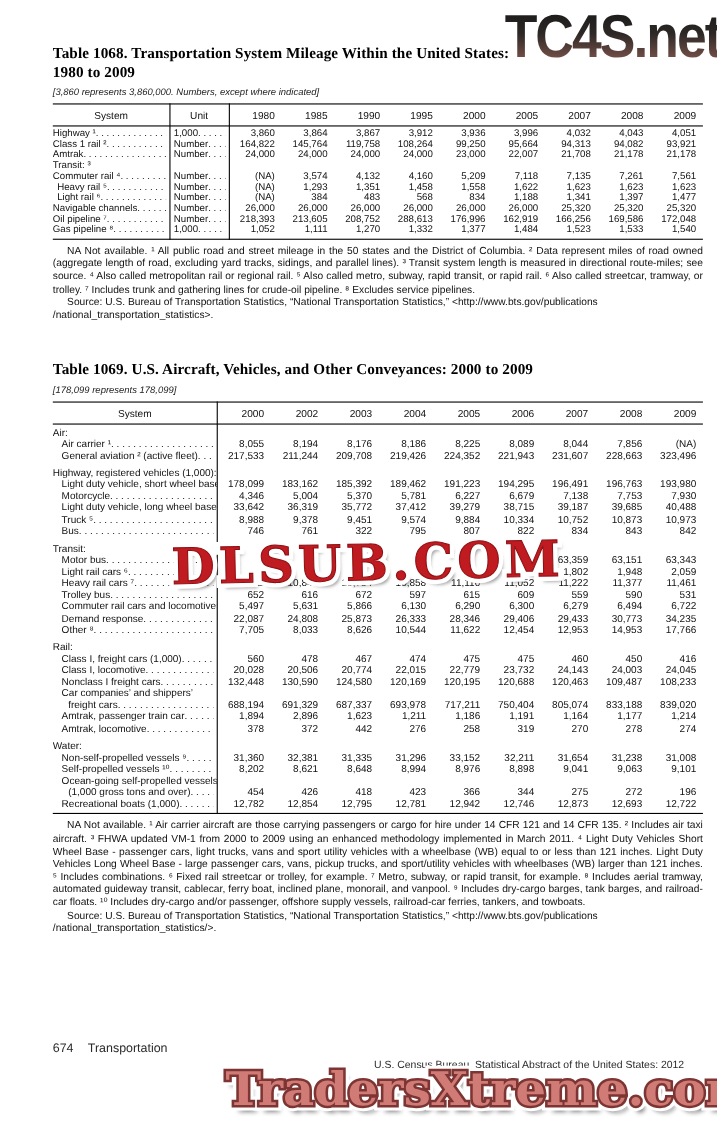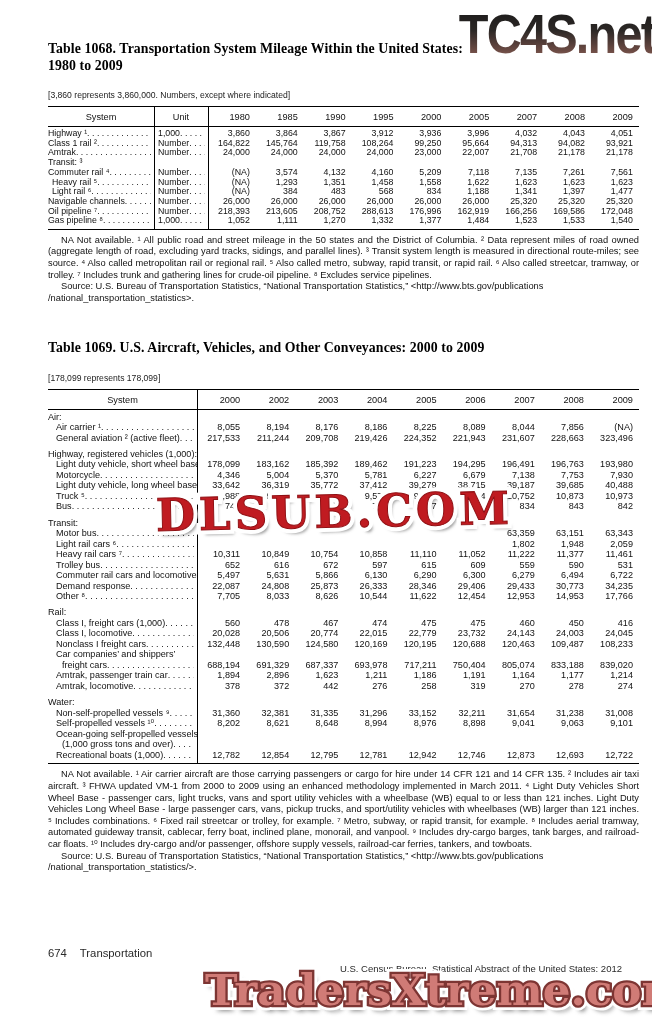--- a/index.html
+++ b/index.html
@@ -3,21 +3,21 @@
 <meta charset="utf-8">
 <style>
   html,body{margin:0;padding:0;}
   body{width:652px;height:1024px;background:#fff;font-family:"Liberation Sans","DejaVu Sans",sans-serif;color:#111;}
   .page{position:relative;width:652px;height:1024px;overflow:hidden;background:#fff;}
   .content{position:absolute;left:48px;top:0;width:591px;z-index:5;}
 
   .title{font-family:"Liberation Serif","DejaVu Serif",serif;font-weight:bold;font-size:13.8px;line-height:16.5px;color:#000;letter-spacing:.1px;}
   .t68title{margin-top:41px;}
   .t69title{margin-top:36px;}
-  .note{font-size:8.6px;margin-top:16px;color:#222;}
+  .note{font-size:8.6px;margin-top:4px;color:#222;font-style:italic;}
 
   .table{position:relative;margin-top:6px;}
   .vline{position:absolute;top:0;bottom:0;width:1px;background:#000;z-index:2;}
   .thead{display:flex;align-items:flex-end;border-top:1.8px solid #000;border-bottom:1px solid #000;height:21px;padding-bottom:4px;box-sizing:border-box;font-size:9.2px;}
   .h-sys{text-align:center;}
   .t68 .h-sys{width:106px;}
   .t68 .h-unit{width:54px;text-align:center;}
   .t69 .h-sys{width:149px;}
   .h-vals{flex:1;display:flex;}
   .cell{flex:0 0 11.111%;width:11.111%;text-align:right;padding-right:6px;box-sizing:border-box;white-space:nowrap;overflow:visible;}
@@ -740,20 +740,31 @@
               <span class="lbl">Ocean-going self-propelled vessels</span>
               <span class="lead"></span>
             </span>
             <span class="vals"></span>
           </div>
           <div class="trow ind2 nounit">
             <span class="lblwrap">
               <span class="lbl">(1,000 gross tons and over)</span>
               <span class="lead"></span>
             </span>
+            <span class="vals">
+              <span class="cell">454</span>
+              <span class="cell">426</span>
+              <span class="cell">418</span>
+              <span class="cell">423</span>
+              <span class="cell">366</span>
+              <span class="cell">344</span>
+              <span class="cell">275</span>
+              <span class="cell">272</span>
+              <span class="cell">196</span>
+            </span>
           </div>
           <div class="trow ind1 nounit">
             <span class="lblwrap">
               <span class="lbl">Recreational boats (1,000)</span>
               <span class="lead"></span>
             </span>
             <span class="vals">
               <span class="cell">12,782</span>
               <span class="cell">12,854</span>
               <span class="cell">12,795</span>

